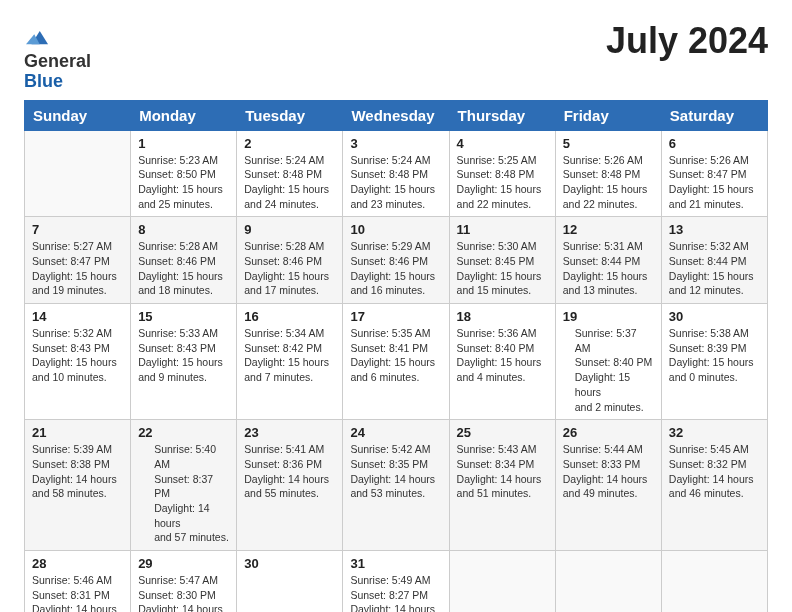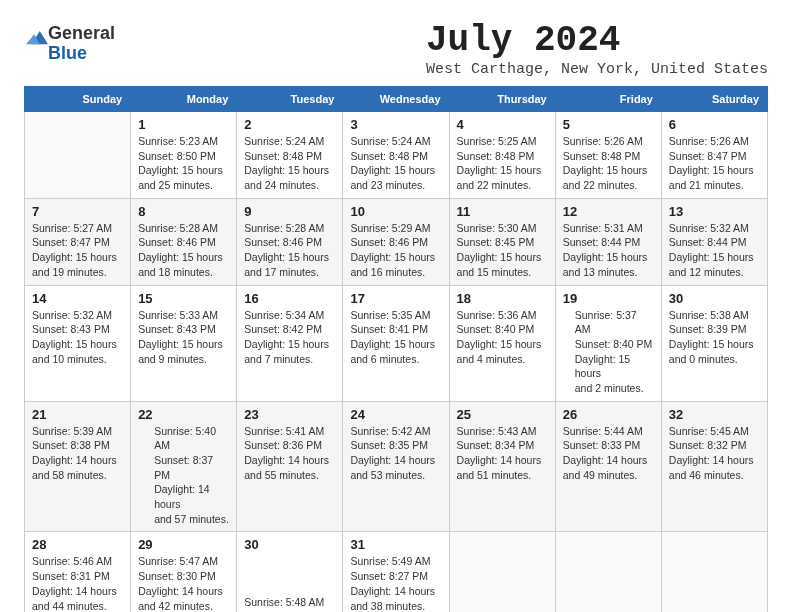--- a/index.html
+++ b/index.html
@@ -13,20 +13,21 @@
     .header-area {
       display: flex;
       justify-content: space-between;
       align-items: flex-start;
       margin-bottom: 8px;
     }
     .logo {
       display: flex;
       align-items: flex-start;
       margin-top: 4px;
+      flex-direction: column;
     }
     .logo-text {
       display: flex;
       flex-direction: column;
       line-height: 1.1;
     }
     .logo-general {
       font-size: 18px;
       font-weight: bold;
       color: #333;
@@ -36,43 +37,43 @@
       font-weight: bold;
       color: #1a5fa8;
     }
     .logo-icon {
       width: 22px;
       height: 22px;
       margin-left: 2px;
       margin-top: 2px;
     }
     .title-area {
-      font-family: Liberation Mono, monospace;
+      text-align: right;
     }
     .month-title {
       font-size: 36px;
       font-weight: bold;
       color: #222;
     }
     .location-title {
       font-size: 15px;
       color: #444;
       font-weight: normal;
     }
     .calendar {
       width: 100%;
       border-collapse: collapse;
       margin-top: 4px;
     }
     .calendar th {
       background-color: #2d6db5;
       color: #fff;
-      text-align: right;
+      text-align: left;
       padding: 6px 8px;
-      font-size: 11px;
+      font-size: 15px;
       font-weight: bold;
       border: 1px solid #2d6db5;
     }
     .calendar td {
       border: 1px solid #ccc;
       vertical-align: top;
       padding: 5px 7px;
       width: 14.28%;
       min-height: 80px;
     }
@@ -105,21 +106,20 @@
         <polygon points="0,28 15,10 25,28" fill="#5b9bd5"></polygon>
       </svg>
     </div>
     <div class="logo-text">
       <span class="logo-general">General</span>
       <span class="logo-blue">Blue</span>
     </div>
   </div>
   <div class="title-area">
     <div class="month-title">July 2024</div>
-    <div class="location-title">West Carthage, New York, United States</div>
   </div>
 </div>
 
 <table class="calendar">
   <thead>
     <tr id="header-row">
     <th>Sunday</th>
         <th>Monday</th>
         <th>Tuesday</th>
         <th>Wednesday</th>

